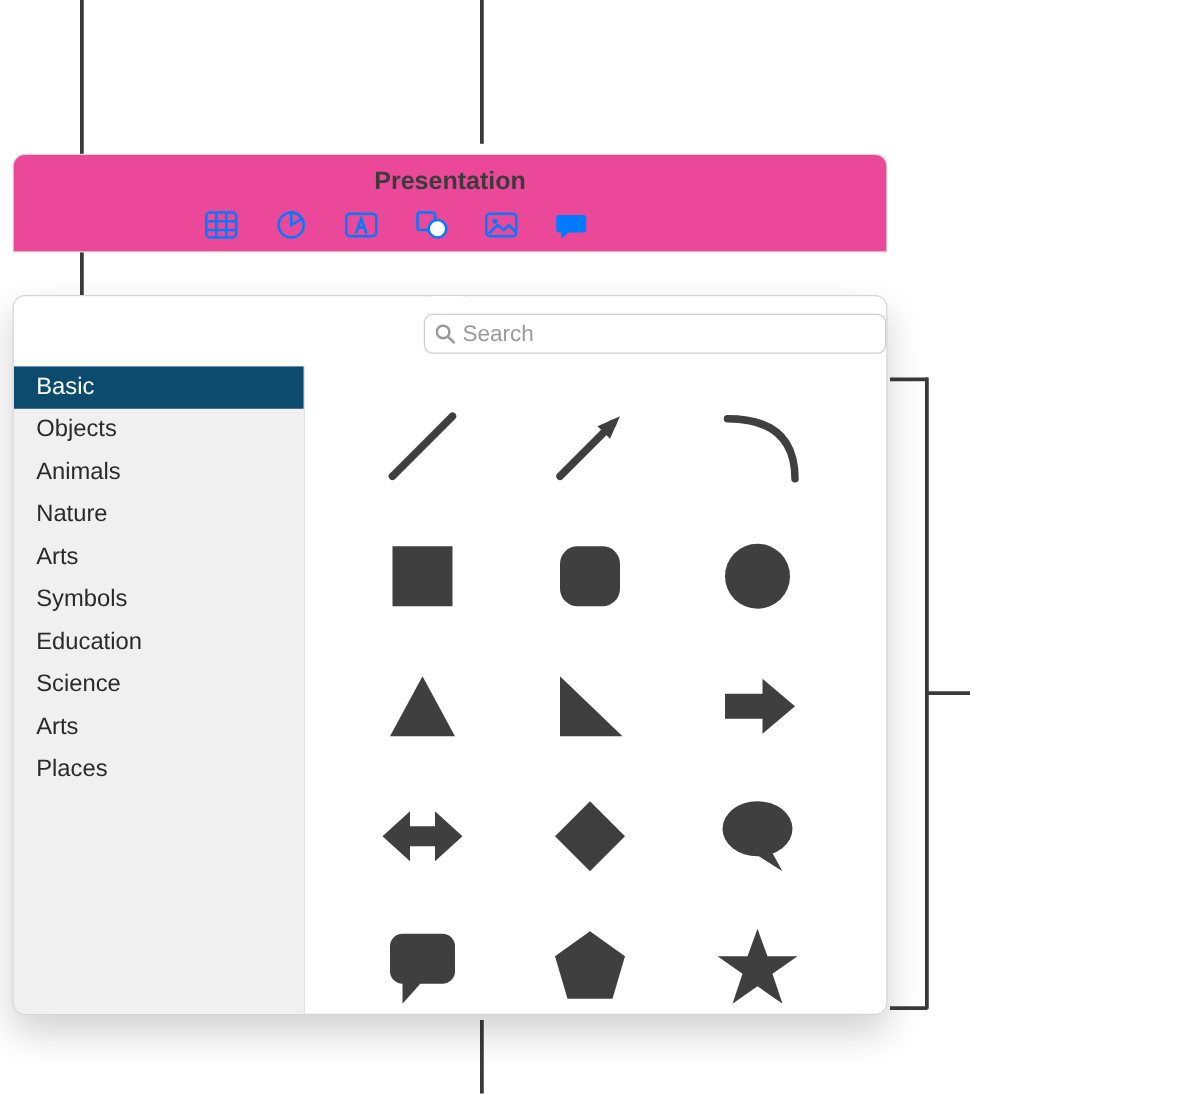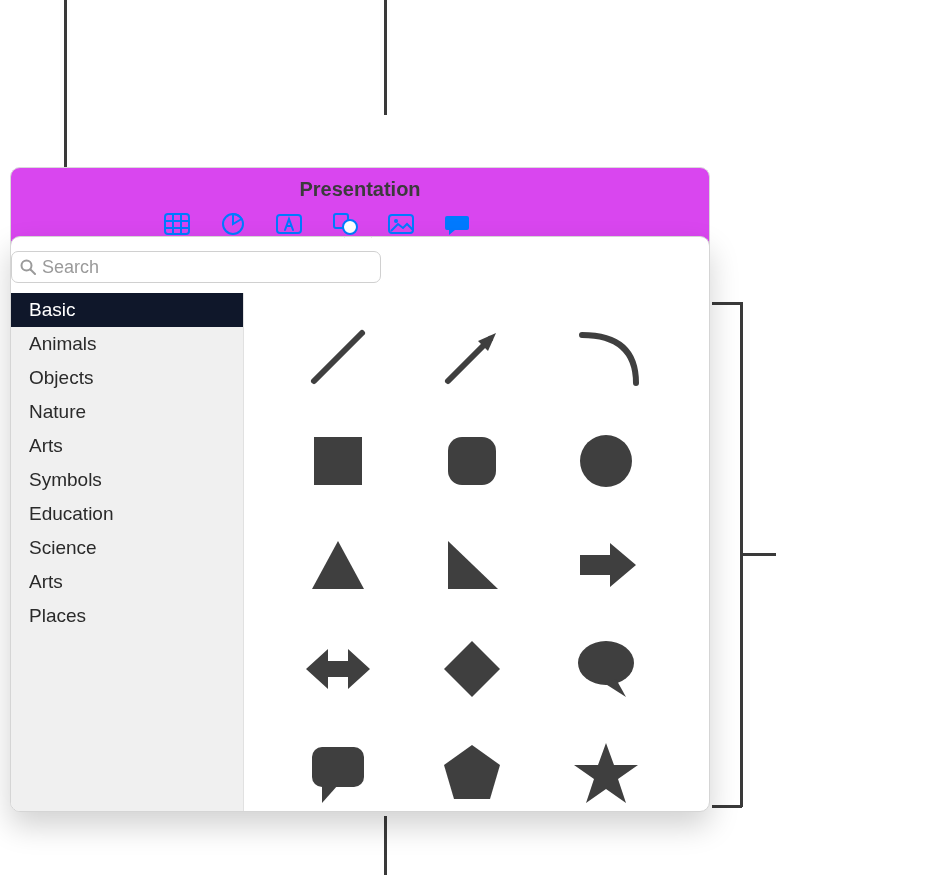--- a/index.html
+++ b/index.html
@@ -19,25 +19,24 @@
     background: #3a3a3a;
   }
   .vline { width: 3px; }
   .hline { height: 3px; }
 
   .window {
     position: absolute;
     left: 10px;
     top: 123px;
     width: 700px;
-    background: #d946ef;
+    background: #ec4899;
     border: 1px solid #d9d9d9;
     border-radius: 10px 10px 0 0;
     overflow: hidden;
-    margin-top: 44px;
   }
 
   .title {
     text-align: center;
     font-size: 20px;
     font-weight: 600;
     padding: 10px 0 6px 0;
     color: #3b3b3b;
   }
 
@@ -80,21 +79,21 @@
     height: 20px;
     background: #ffffff;
     border-left: 1px solid #d5d5d5;
     border-top: 1px solid #d5d5d5;
     transform: rotate(45deg);
   }
 
   .search-row {
     padding: 14px 0 10px 0;
     display: flex;
-    justify-content: flex-start;
+    justify-content: flex-end;
   }
   .search-field {
     width: 370px;
     height: 32px;
     border: 1px solid #d0d0d0;
     border-radius: 7px;
     background: #ffffff;
     display: flex;
     align-items: center;
     padding: 0 8px;
@@ -118,21 +117,21 @@
     font-size: 19px;
     color: #2a2a2a;
   }
   .sidebar-item {
     padding: 6px 14px 6px 18px;
     cursor: pointer;
     white-space: nowrap;
     overflow: hidden;
   }
   .sidebar-item.selected {
-    background: #0f172a;
+    background: #0c4a6e;
     color: #ffffff;
   }
 
   .shapes-area {
     flex: 1;
     overflow: hidden;
     padding: 14px 20px 0 34px;
   }
   .shapes-grid {
     display: grid;
@@ -219,22 +218,22 @@
         <circle cx="6.5" cy="6.5" r="5" fill="none" stroke="#9a9a9a" stroke-width="2"></circle>
         <line x1="10.5" y1="10.5" x2="15" y2="15" stroke="#9a9a9a" stroke-width="2" stroke-linecap="round"></line>
       </svg>
       <span class="search-placeholder">Search</span>
     </div>
   </div>
 
   <div class="body">
     <div class="sidebar" id="sidebar">
         <div class="sidebar-item selected"><span>Basic</span></div>
+        <div class="sidebar-item"><span>Objects</span></div>
         <div class="sidebar-item"><span>Animals</span></div>
-        <div class="sidebar-item"><span>Objects</span></div>
         <div class="sidebar-item"><span>Nature</span></div>
         <div class="sidebar-item"><span>Arts</span></div>
         <div class="sidebar-item"><span>Symbols</span></div>
         <div class="sidebar-item"><span>Education</span></div>
         <div class="sidebar-item"><span>Science</span></div>
         <div class="sidebar-item"><span>Arts</span></div>
         <div class="sidebar-item"><span>Places</span></div>
       </div>
     <div class="shapes-area">
       <div class="shapes-grid" id="shapes-grid">

